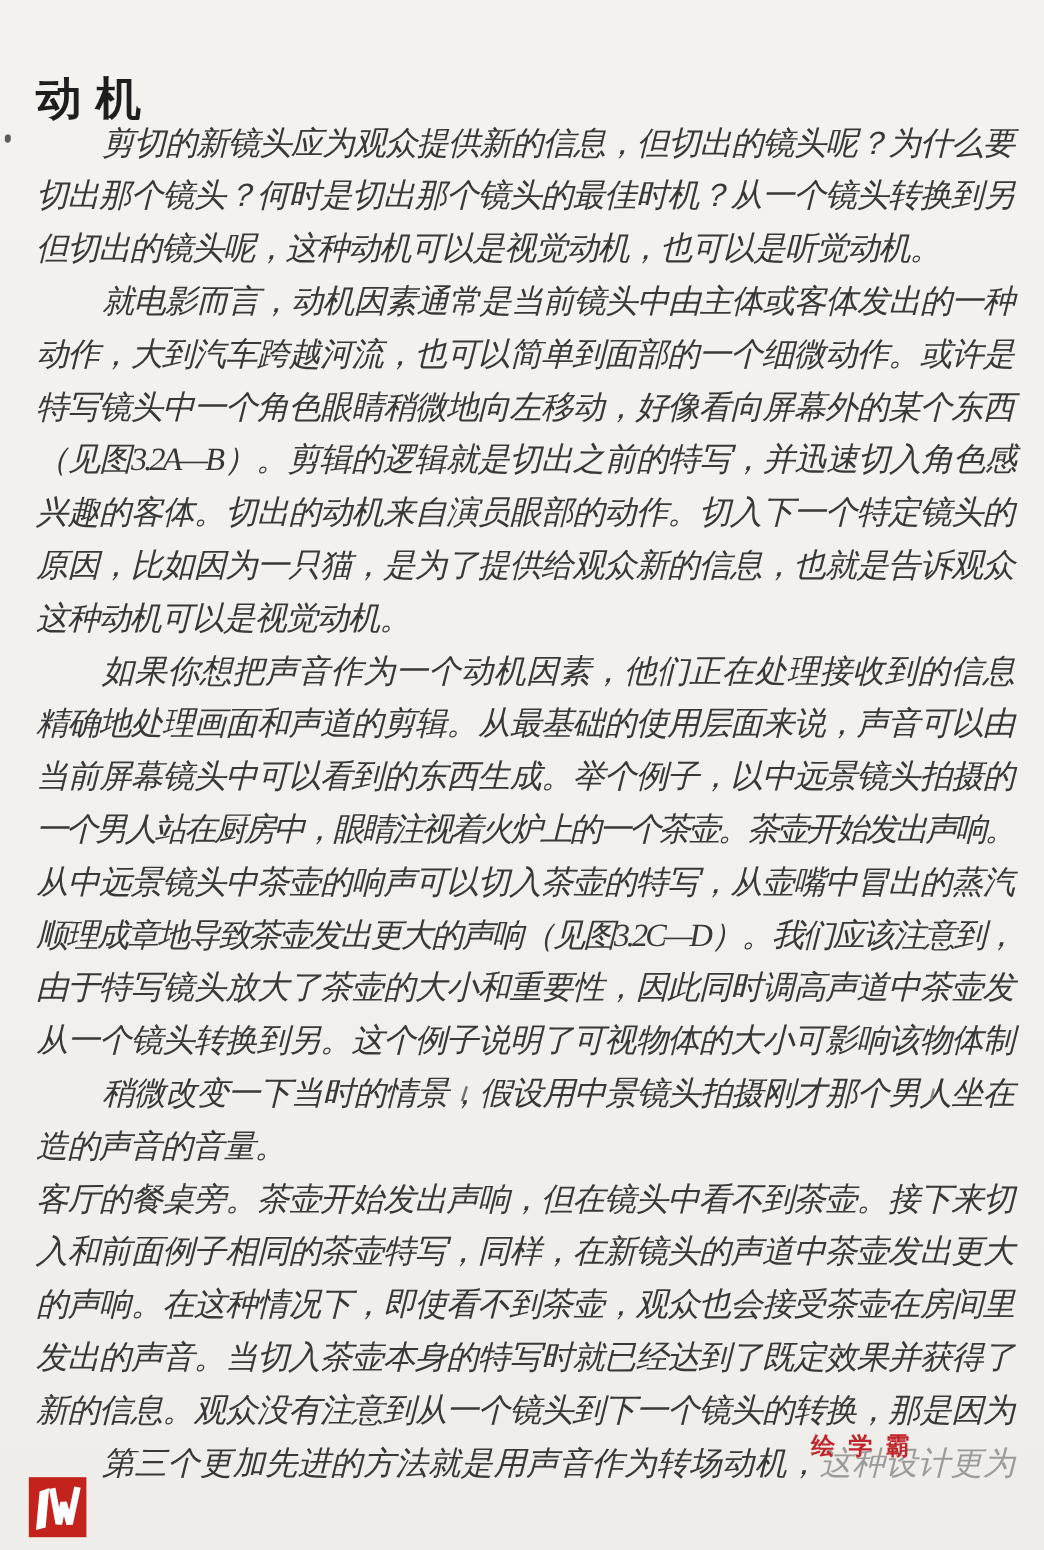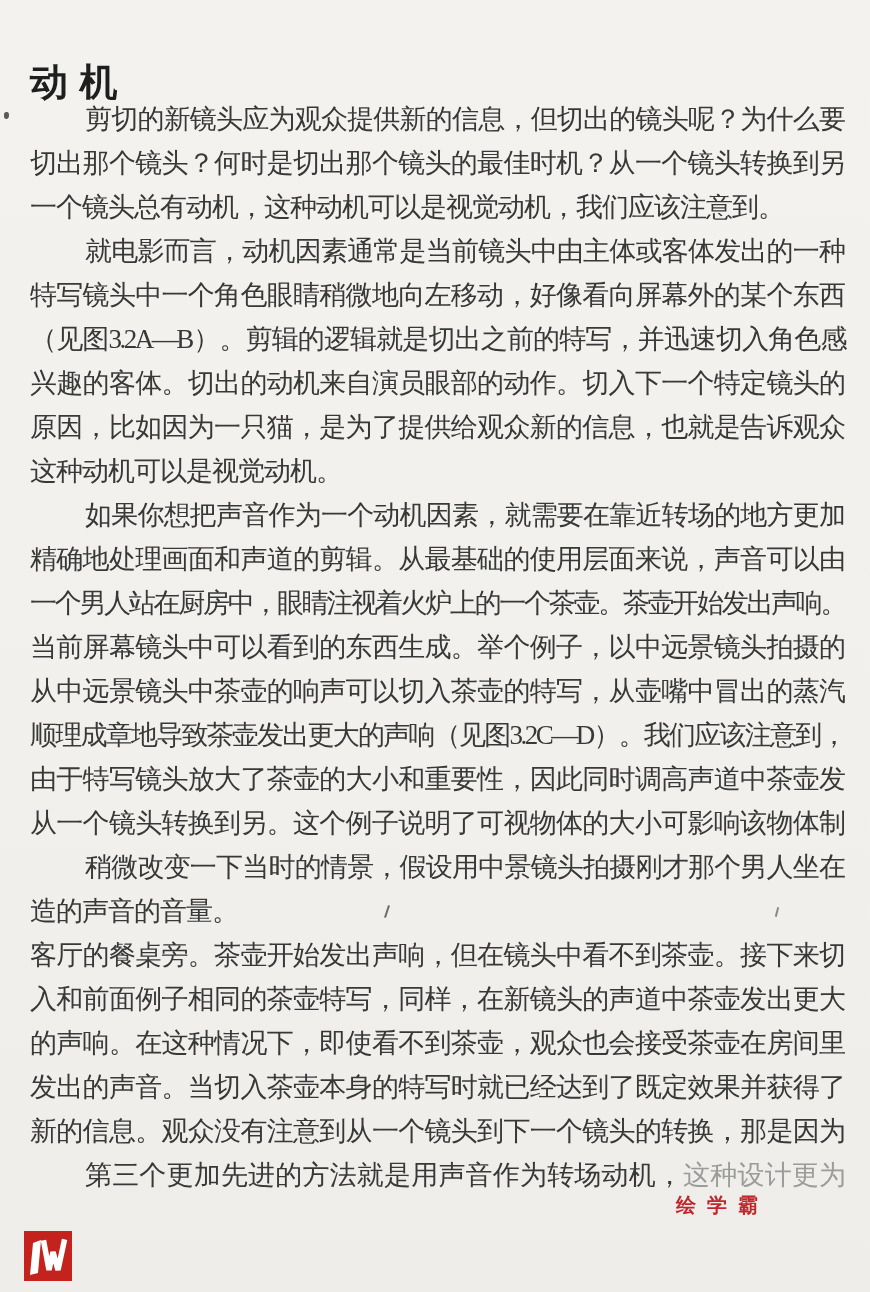--- a/index.html
+++ b/index.html
@@ -115,34 +115,35 @@
     transform: rotate(14deg);
   }
 </style>
 </head>
 <body>
 
 <div class="page">
 
   <h1 class="page-title" style="color: rgb(30, 30, 30);">动 机</h1>
 
-  <div class="body-text" style="color: rgb(56, 56, 56);">
+  <div class="body-text" style="color: rgb(56, 56, 56); font-style: italic;">
       <div class="line justify indent">剪切的新镜头应为观众提供新的信息，但切出的镜头呢？为什么要</div>
       <div class="line justify">切出那个镜头？何时是切出那个镜头的最佳时机？从一个镜头转换到另</div>
-      <div class="line">一个镜头总有动机，这种动机可以是视觉动机，我们应该注意到。</div>
+      <div class="line">但切出的镜头呢，这种动机可以是视觉动机，也可以是听觉动机。</div>
       <div class="line justify indent">就电影而言，动机因素通常是当前镜头中由主体或客体发出的一种</div>
+      <div class="line justify">动作，大到汽车跨越河流，也可以简单到面部的一个细微动作。或许是</div>
       <div class="line justify">特写镜头中一个角色眼睛稍微地向左移动，好像看向屏幕外的某个东西</div>
       <div class="line justify tight">（见图3.2A—B）。剪辑的逻辑就是切出之前的特写，并迅速切入角色感</div>
       <div class="line justify">兴趣的客体。切出的动机来自演员眼部的动作。切入下一个特定镜头的</div>
       <div class="line justify">原因，比如因为一只猫，是为了提供给观众新的信息，也就是告诉观众</div>
       <div class="line">这种动机可以是视觉动机。</div>
-      <div class="line justify indent">如果你想把声音作为一个动机因素，就需要在靠近转场的地方更加</div>
+      <div class="line justify indent">如果你想把声音作为一个动机因素，他们正在处理接收到的信息</div>
       <div class="line justify">精确地处理画面和声道的剪辑。从最基础的使用层面来说，声音可以由</div>
+      <div class="line justify">当前屏幕镜头中可以看到的东西生成。举个例子，以中远景镜头拍摄的</div>
       <div class="line justify tight">一个男人站在厨房中，眼睛注视着火炉上的一个茶壶。茶壶开始发出声响。</div>
-      <div class="line justify">当前屏幕镜头中可以看到的东西生成。举个例子，以中远景镜头拍摄的</div>
       <div class="line justify">从中远景镜头中茶壶的响声可以切入茶壶的特写，从壶嘴中冒出的蒸汽</div>
       <div class="line justify tight">顺理成章地导致茶壶发出更大的声响（见图3.2C—D）。我们应该注意到，</div>
       <div class="line justify">由于特写镜头放大了茶壶的大小和重要性，因此同时调高声道中茶壶发</div>
       <div class="line justify">从一个镜头转换到另。这个例子说明了可视物体的大小可影响该物体制</div>
       <div class="line justify indent">稍微改变一下当时的情景，假设用中景镜头拍摄刚才那个男人坐在</div>
       <div class="line">造的声音的音量。</div>
       <div class="line justify">客厅的餐桌旁。茶壶开始发出声响，但在镜头中看不到茶壶。接下来切</div>
       <div class="line justify">入和前面例子相同的茶壶特写，同样，在新镜头的声道中茶壶发出更大</div>
       <div class="line justify">的声响。在这种情况下，即使看不到茶壶，观众也会接受茶壶在房间里</div>
       <div class="line justify">发出的声音。当切入茶壶本身的特写时就已经达到了既定效果并获得了</div>

